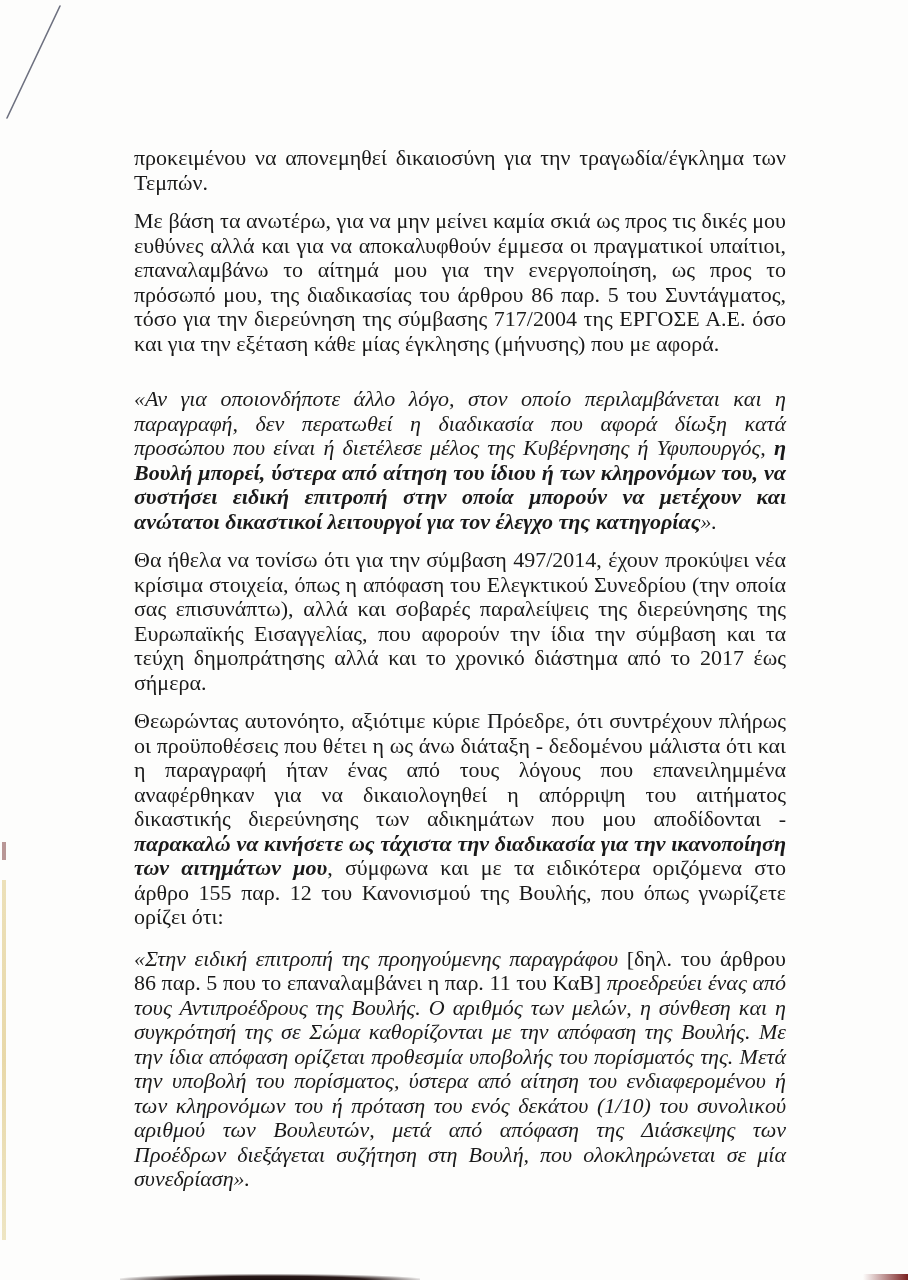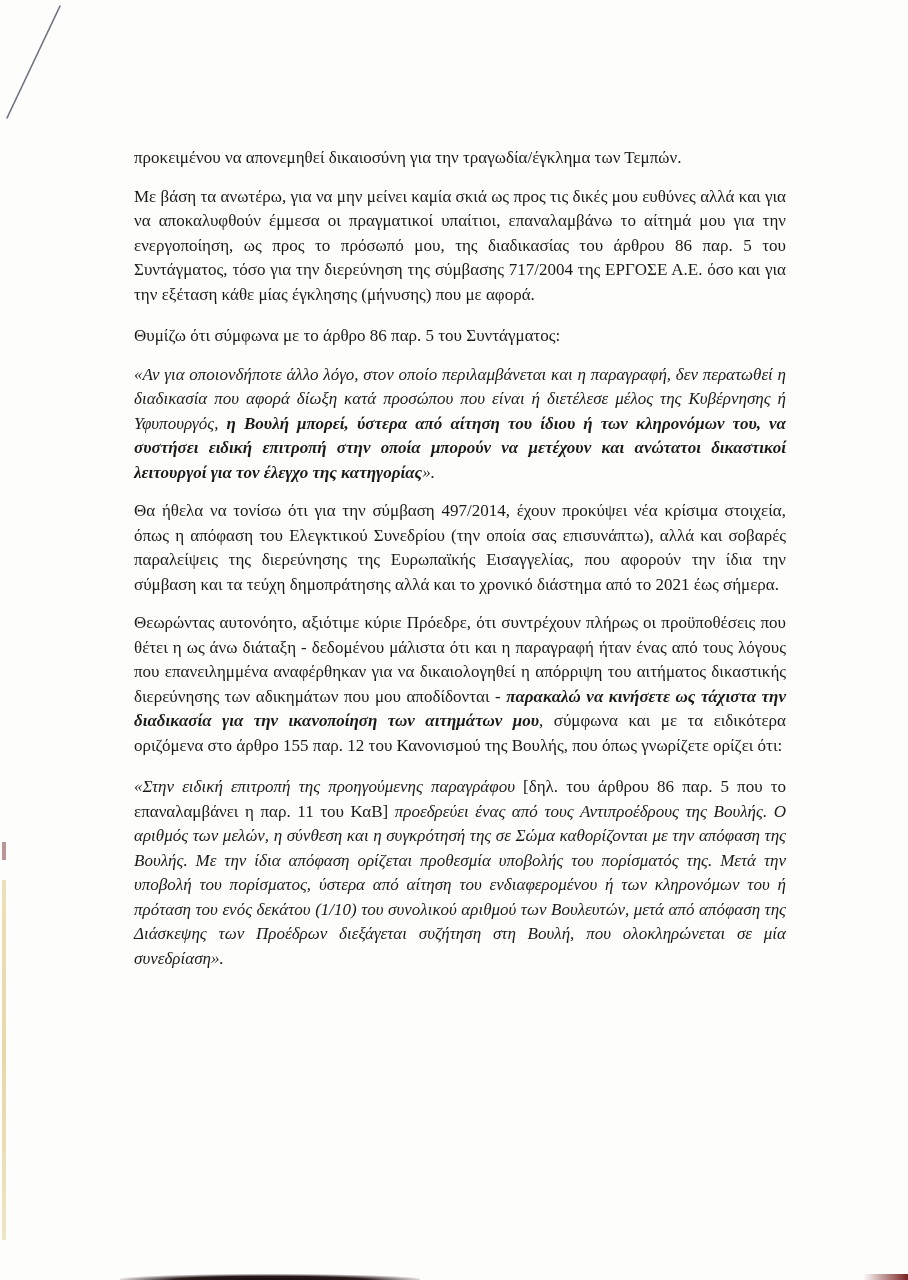--- a/index.html
+++ b/index.html
@@ -24,21 +24,21 @@
   .bottom-shadow {
     position:absolute; left:120px; bottom:0; width:300px; height:6px;
     background:radial-gradient(ellipse at center bottom, #1a0e0e 0%, #2a1a1a 45%, rgba(0,0,0,0) 75%);
   }
   .bottom-shadow-r {
     position:absolute; right:0; bottom:0; width:45px; height:6px;
     background:linear-gradient(to right, rgba(120,30,30,0), #7a2020);
   }
   .page {
     position:absolute; left:134px; top:146px; width:652px;
-    font-size:17px; line-height:24.5px;
+    font-size:22px; line-height:24.5px;
   }
   .para { margin:0; text-align:justify; }
   .gap { height:14px; }
   .gap-lg { height:17px; }
   b, .bold { font-weight:normal; }
   i, .ital { font-style:italic; }
   .bi { font-weight:bold; font-style:italic; }
 </style>
 </head>
 <body>
@@ -56,32 +56,29 @@
   <p class="para">
     <span>προκειμένου να απονεμηθεί δικαιοσύνη για την τραγωδία/έγκλημα των Τεμπών.</span>
   </p>
   <div class="gap"></div>
 
   <p class="para">
     <span>Με βάση τα ανωτέρω, για να μην μείνει καμία σκιά ως προς τις δικές μου ευθύνες αλλά και για να αποκαλυφθούν έμμεσα οι πραγματικοί υπαίτιοι, </span><span class="bold">επαναλαμβάνω το αίτημά μου για την ενεργοποίηση, ως προς το πρόσωπό μου, της διαδικασίας του άρθρου 86 παρ. 5 του Συντάγματος, τόσο για την διερεύνηση της σύμβασης 717/2004 της ΕΡΓΟΣΕ Α.Ε. όσο και για την εξέταση κάθε μίας έγκλησης (μήνυσης) που με αφορά.</span>
   </p>
   <div class="gap-lg"></div>
 
-  <p class="para">
-    <span class="bold">Θυμίζω ότι σύμφωνα με το άρθρο 86 παρ. 5 του Συντάγματος:</span>
-  </p>
   <div class="gap"></div>
 
   <p class="para">
     <span class="ital">«Αν για οποιονδήποτε άλλο λόγο, στον οποίο περιλαμβάνεται και η παραγραφή, δεν περατωθεί η διαδικασία που αφορά δίωξη κατά προσώπου που είναι ή διετέλεσε μέλος της Κυβέρνησης ή Υφυπουργός, </span><span class="bi">η Βουλή μπορεί, ύστερα από αίτηση του ίδιου ή των κληρονόμων του, να συστήσει ειδική επιτροπή στην οποία μπορούν να μετέχουν και ανώτατοι δικαστικοί λειτουργοί για τον έλεγχο της κατηγορίας</span><span class="ital">».</span>
   </p>
   <div class="gap"></div>
 
   <p class="para">
-    <span>Θα ήθελα να τονίσω ότι για την σύμβαση 497/2014, έχουν προκύψει </span><span class="bold">νέα κρίσιμα στοιχεία, όπως η απόφαση του Ελεγκτικού Συνεδρίου (την οποία σας επισυνάπτω)</span><span>, αλλά και σοβαρές παραλείψεις της διερεύνησης της Ευρωπαϊκής Εισαγγελίας, που αφορούν την ίδια την σύμβαση και τα τεύχη δημοπράτησης αλλά και το χρονικό διάστημα από το 2021 έως σήμερα.</span>
+    <span>Θα ήθελα να τονίσω ότι για την σύμβαση 497/2014, έχουν προκύψει </span><span class="bold">νέα κρίσιμα στοιχεία, όπως η απόφαση του Ελεγκτικού Συνεδρίου (την οποία σας επισυνάπτω)</span><span>, αλλά και σοβαρές παραλείψεις της διερεύνησης της Ευρωπαϊκής Εισαγγελίας, που αφορούν την ίδια την σύμβαση και τα τεύχη δημοπράτησης αλλά και το χρονικό διάστημα από το 2017 έως σήμερα.</span>
   </p>
   <div class="gap"></div>
 
   <p class="para">
     <span>Θεωρώντας αυτονόητο, αξιότιμε κύριε Πρόεδρε, ότι συντρέχουν πλήρως οι προϋποθέσεις που θέτει η ως άνω διάταξη - δεδομένου μάλιστα ότι και η παραγραφή ήταν ένας από τους λόγους που επανειλημμένα αναφέρθηκαν για να δικαιολογηθεί  η απόρριψη του αιτήματος δικαστικής διερεύνησης των αδικημάτων που μου αποδίδονται - </span><span class="bi">παρακαλώ να κινήσετε  ως τάχιστα την διαδικασία για την ικανοποίηση των αιτημάτων μου</span><span>, σύμφωνα και με τα ειδικότερα οριζόμενα στο άρθρο 155 παρ. 12 του Κανονισμού της Βουλής, που όπως γνωρίζετε ορίζει ότι:</span>
   </p>
   <div class="gap-lg"></div>
 
   <p class="para">
     <span class="ital">«Στην ειδική επιτροπή της προηγούμενης παραγράφου </span><span>[δηλ. του άρθρου 86 παρ. 5 που το επαναλαμβάνει η παρ. 11 του ΚαΒ] </span><span class="ital">προεδρεύει ένας από τους Αντιπροέδρους της Βουλής. Ο αριθμός των μελών, η σύνθεση και η συγκρότησή της σε Σώμα καθορίζονται με την απόφαση της Βουλής. Με την ίδια απόφαση ορίζεται προθεσμία υποβολής του πορίσματός της. Μετά την υποβολή του πορίσματος, ύστερα από αίτηση του ενδιαφερομένου ή των κληρονόμων του ή πρόταση του ενός δεκάτου (1/10) του συνολικού αριθμού των Βουλευτών, μετά από απόφαση της Διάσκεψης των Προέδρων διεξάγεται συζήτηση στη Βουλή, που ολοκληρώνεται σε μία συνεδρίαση».</span>

